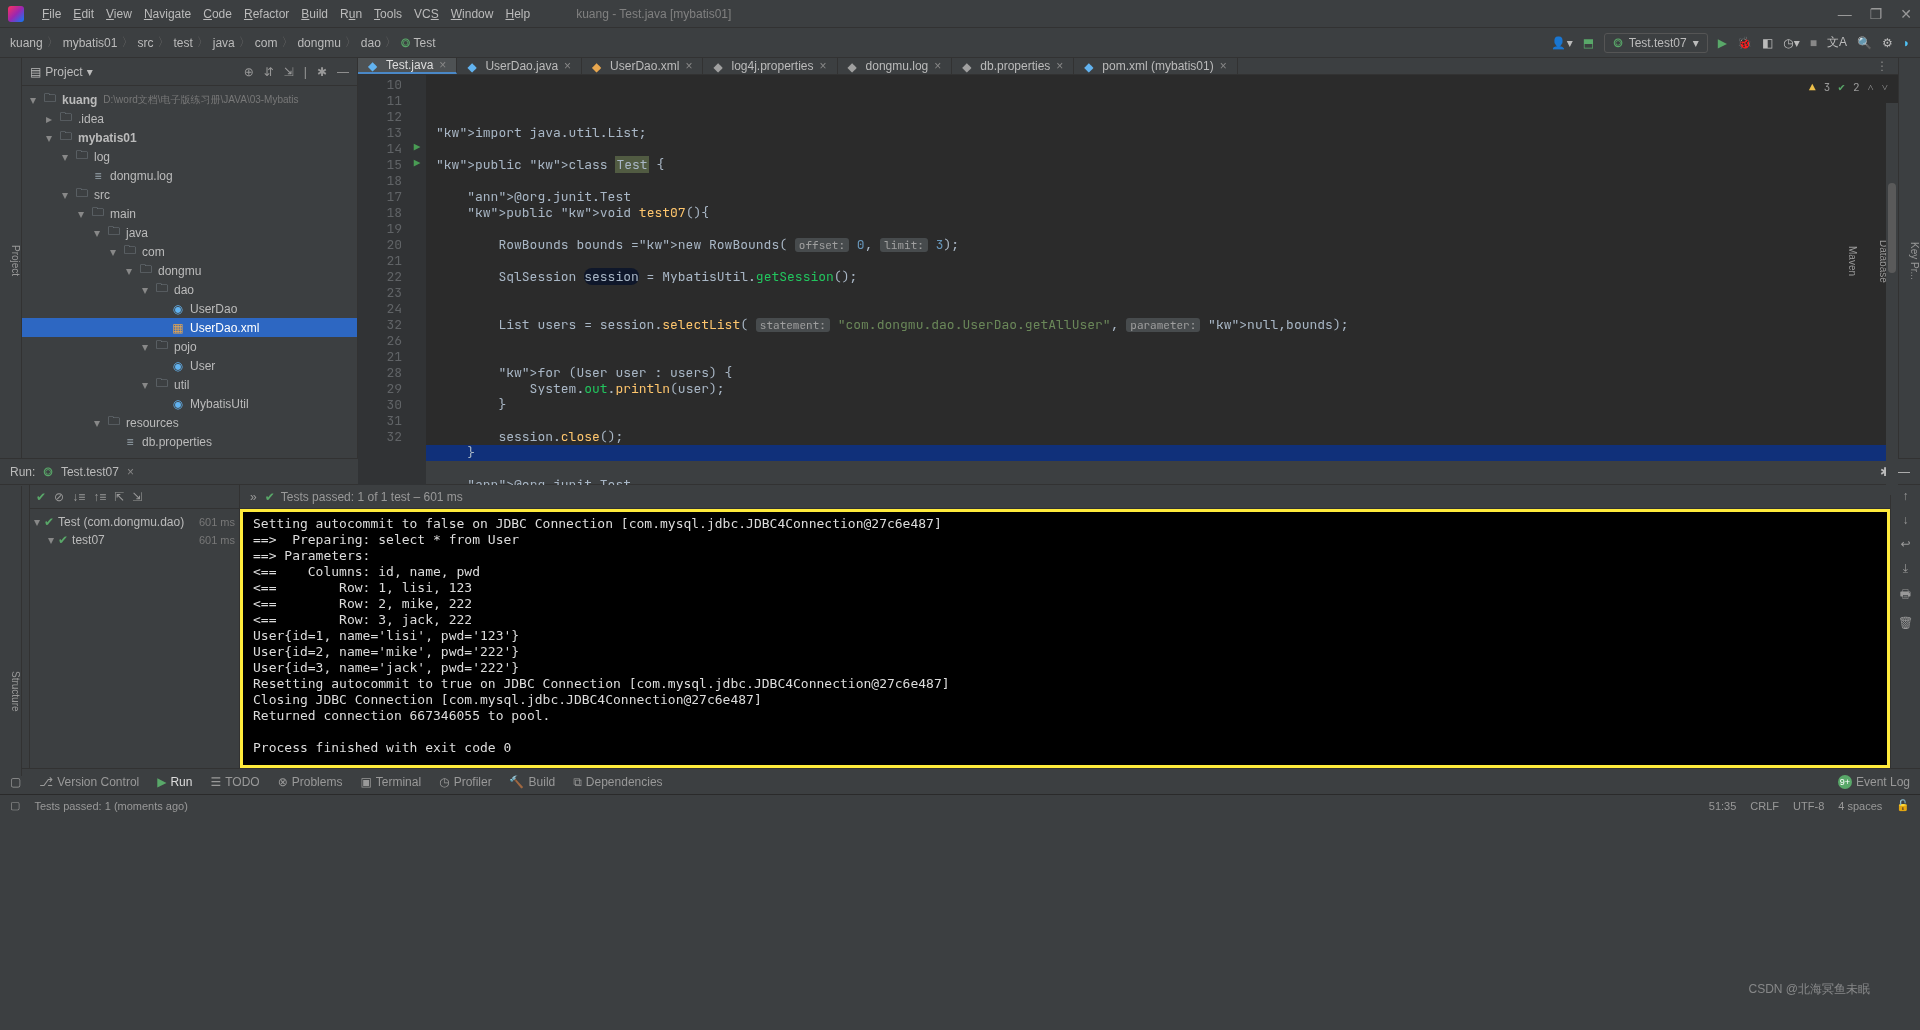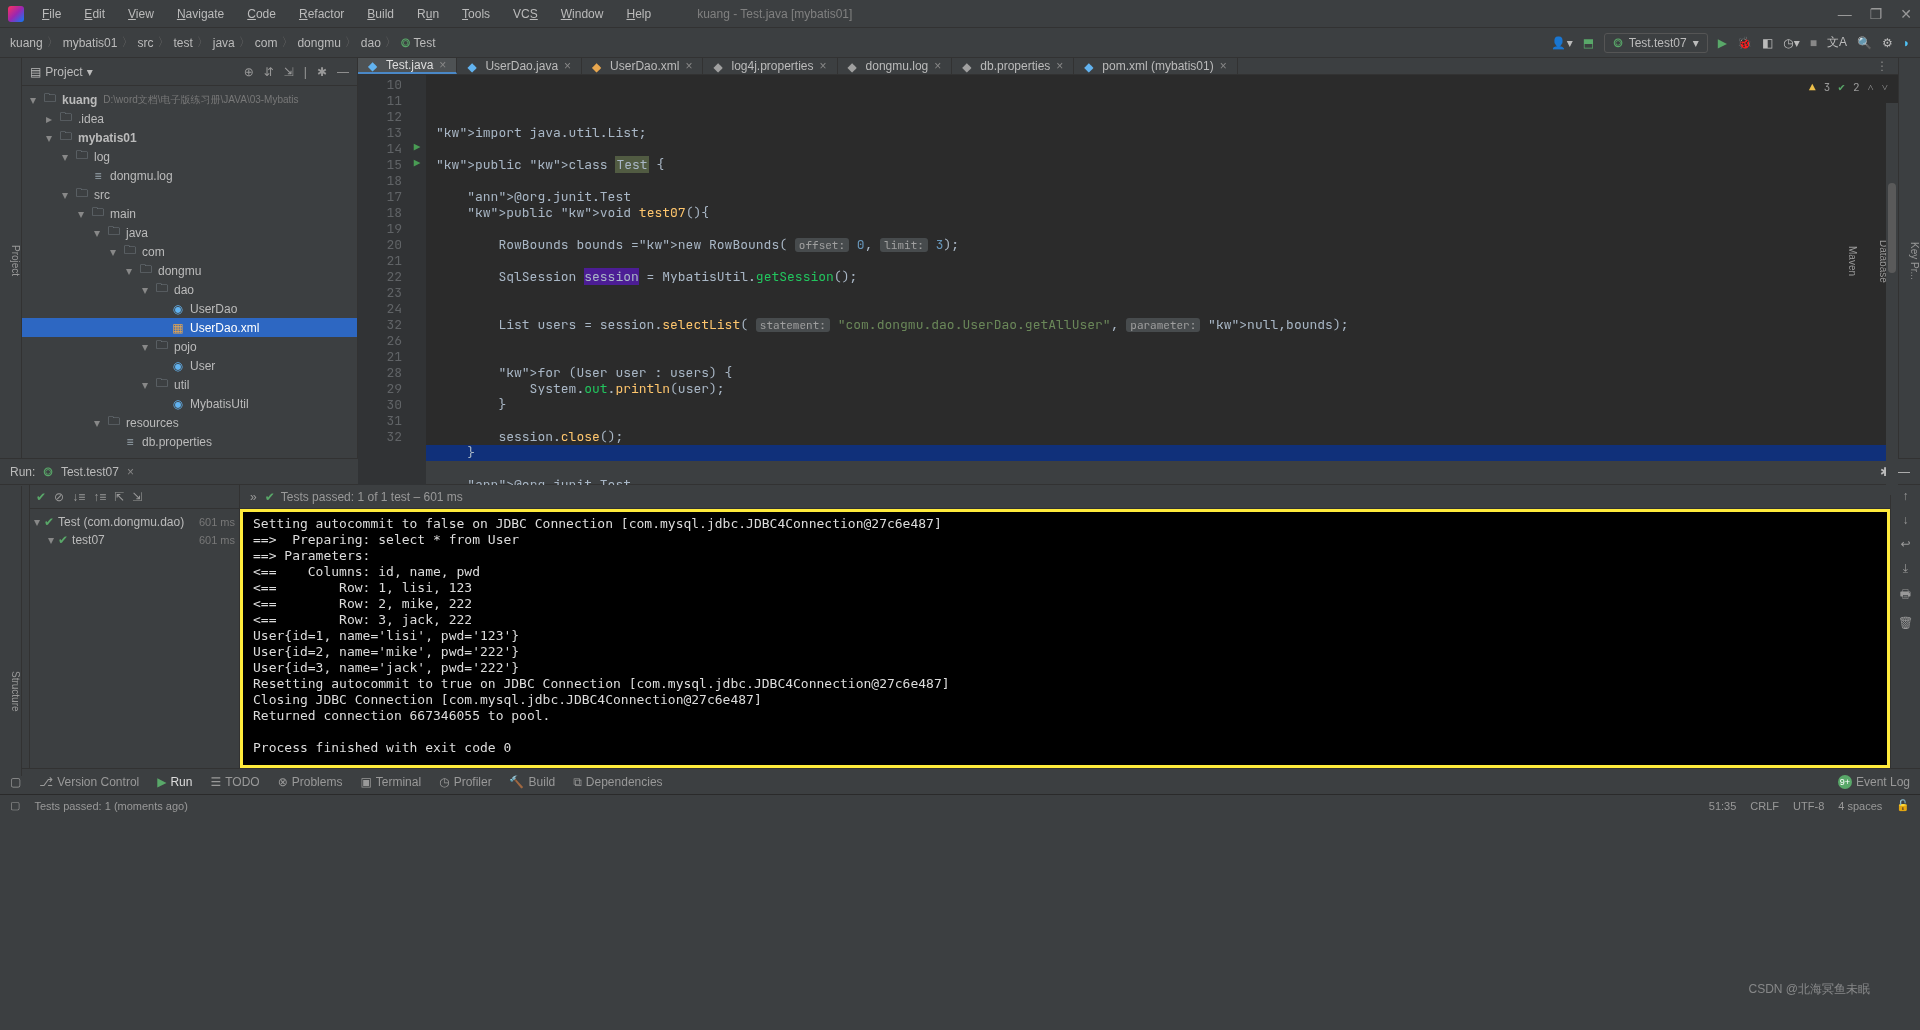--- a/index.html
+++ b/index.html
@@ -1,19 +1,19 @@
 <!DOCTYPE html>
 <html><head>
 <meta charset="utf-8">
 <style>
 * { margin: 0; padding: 0; box-sizing: border-box; }
 body { font-family: "Segoe UI", Arial, sans-serif; font-size: 12px; background: #3c3f41; color: #bbbbbb; width: 1920px; height: 1030px; overflow: hidden; position: relative; }
 .titlebar { height: 28px; background: #3c3f41; display: flex; align-items: center; padding: 0 8px; border-bottom: 1px solid #323232; }
 .titlebar .logo { width: 16px; height: 16px; background: linear-gradient(135deg,#fe315d,#9c27b0,#087cfa); border-radius: 3px; margin-right: 12px; }
-.titlebar .menu { display: flex; gap: 11px; }
+.titlebar .menu { display: flex; gap: 0; }
 .titlebar .menu span { padding: 4px 6px; cursor: default; }
 .titlebar .menu span u { text-decoration: underline; }
 .titlebar .file-path { margin-left: 40px; color: #808080; }
 .titlebar .winbtns { margin-left: auto; display: flex; gap: 18px; color: #999; font-size: 14px; }
 .navbar { height: 30px; background: #3c3f41; display: flex; align-items: center; padding: 0 10px; border-bottom: 1px solid #323232; }
 .crumbs { display: flex; align-items: center; gap: 2px; }
 .crumbs .sep { color: #666; margin: 0 2px; }
 .navbar .tools { margin-left: auto; display: flex; align-items: center; gap: 10px; }
 .run-selector { background: #3c3f41; border: 1px solid #555; border-radius: 3px; padding: 2px 8px; display: flex; align-items: center; gap: 6px; }
 .green-arrow { color: #59a869; }
@@ -43,21 +43,21 @@
 .tabs .more { margin-left: auto; padding: 0 10px; color: #888; }
 .code-area { display: flex; flex: 1; position: relative; font-family: "JetBrains Mono", Consolas, monospace; font-size: 13px; }
 .gutter-ln { width: 50px; background: #313335; text-align: right; padding: 2px 6px; color: #606366; line-height: 16px; }
 .gutter-icons { width: 18px; background: #313335; line-height: 16px; color: #499c54; font-size: 11px; text-align: center; }
 .code { flex: 1; padding: 2px 0 2px 10px; line-height: 16px; color: #a9b7c6; white-space: pre; position: relative; }
 .code .str { color: #6a8759; }
 .code .num { color: #6897bb; }
 .code .mth { color: #ffc66d; }
 .code .it { color: #22c55e; }
 .code .hint { background: #474b4d; color: #a0a0a0; padding: 0 4px; border-radius: 3px; font-size: 11px; }
-.code .hl { background: #4c1d95; }
+.code .hl { background: #0f172a; border-radius: 8px; }
 .code-line.current { background: #10307a; display: block; margin-left: -10px; padding-left: 10px; }
 .inspections { position: absolute; top: 4px; right: 10px; display: flex; gap: 8px; color: #999; font-size: 11px; }
 .insp-warn { color: #ecbf4a; }
 .insp-ok { color: #59a869; }
 .right-gutter { width: 22px; background: #3c3f41; border-left: 1px solid #323232; display: flex; flex-direction: column; align-items: center; padding-top: 6px; gap: 20px; font-size: 10px; writing-mode: vertical-rl; color: #999; }
 .run-panel { border-top: 1px solid #323232; background: #2b2b2b; display: flex; flex-direction: column; height: 310px; }
 .run-header { height: 26px; display: flex; align-items: center; padding: 0 10px; background: #3c3f41; border-bottom: 1px solid #323232; gap: 8px; }
 .run-header .spacer { flex: 1; }
 .run-body { display: flex; flex: 1; }
 .run-left-tools { width: 30px; background: #3c3f41; border-right: 1px solid #323232; display: flex; flex-direction: column; align-items: center; gap: 10px; padding-top: 4px; color: #999; }

